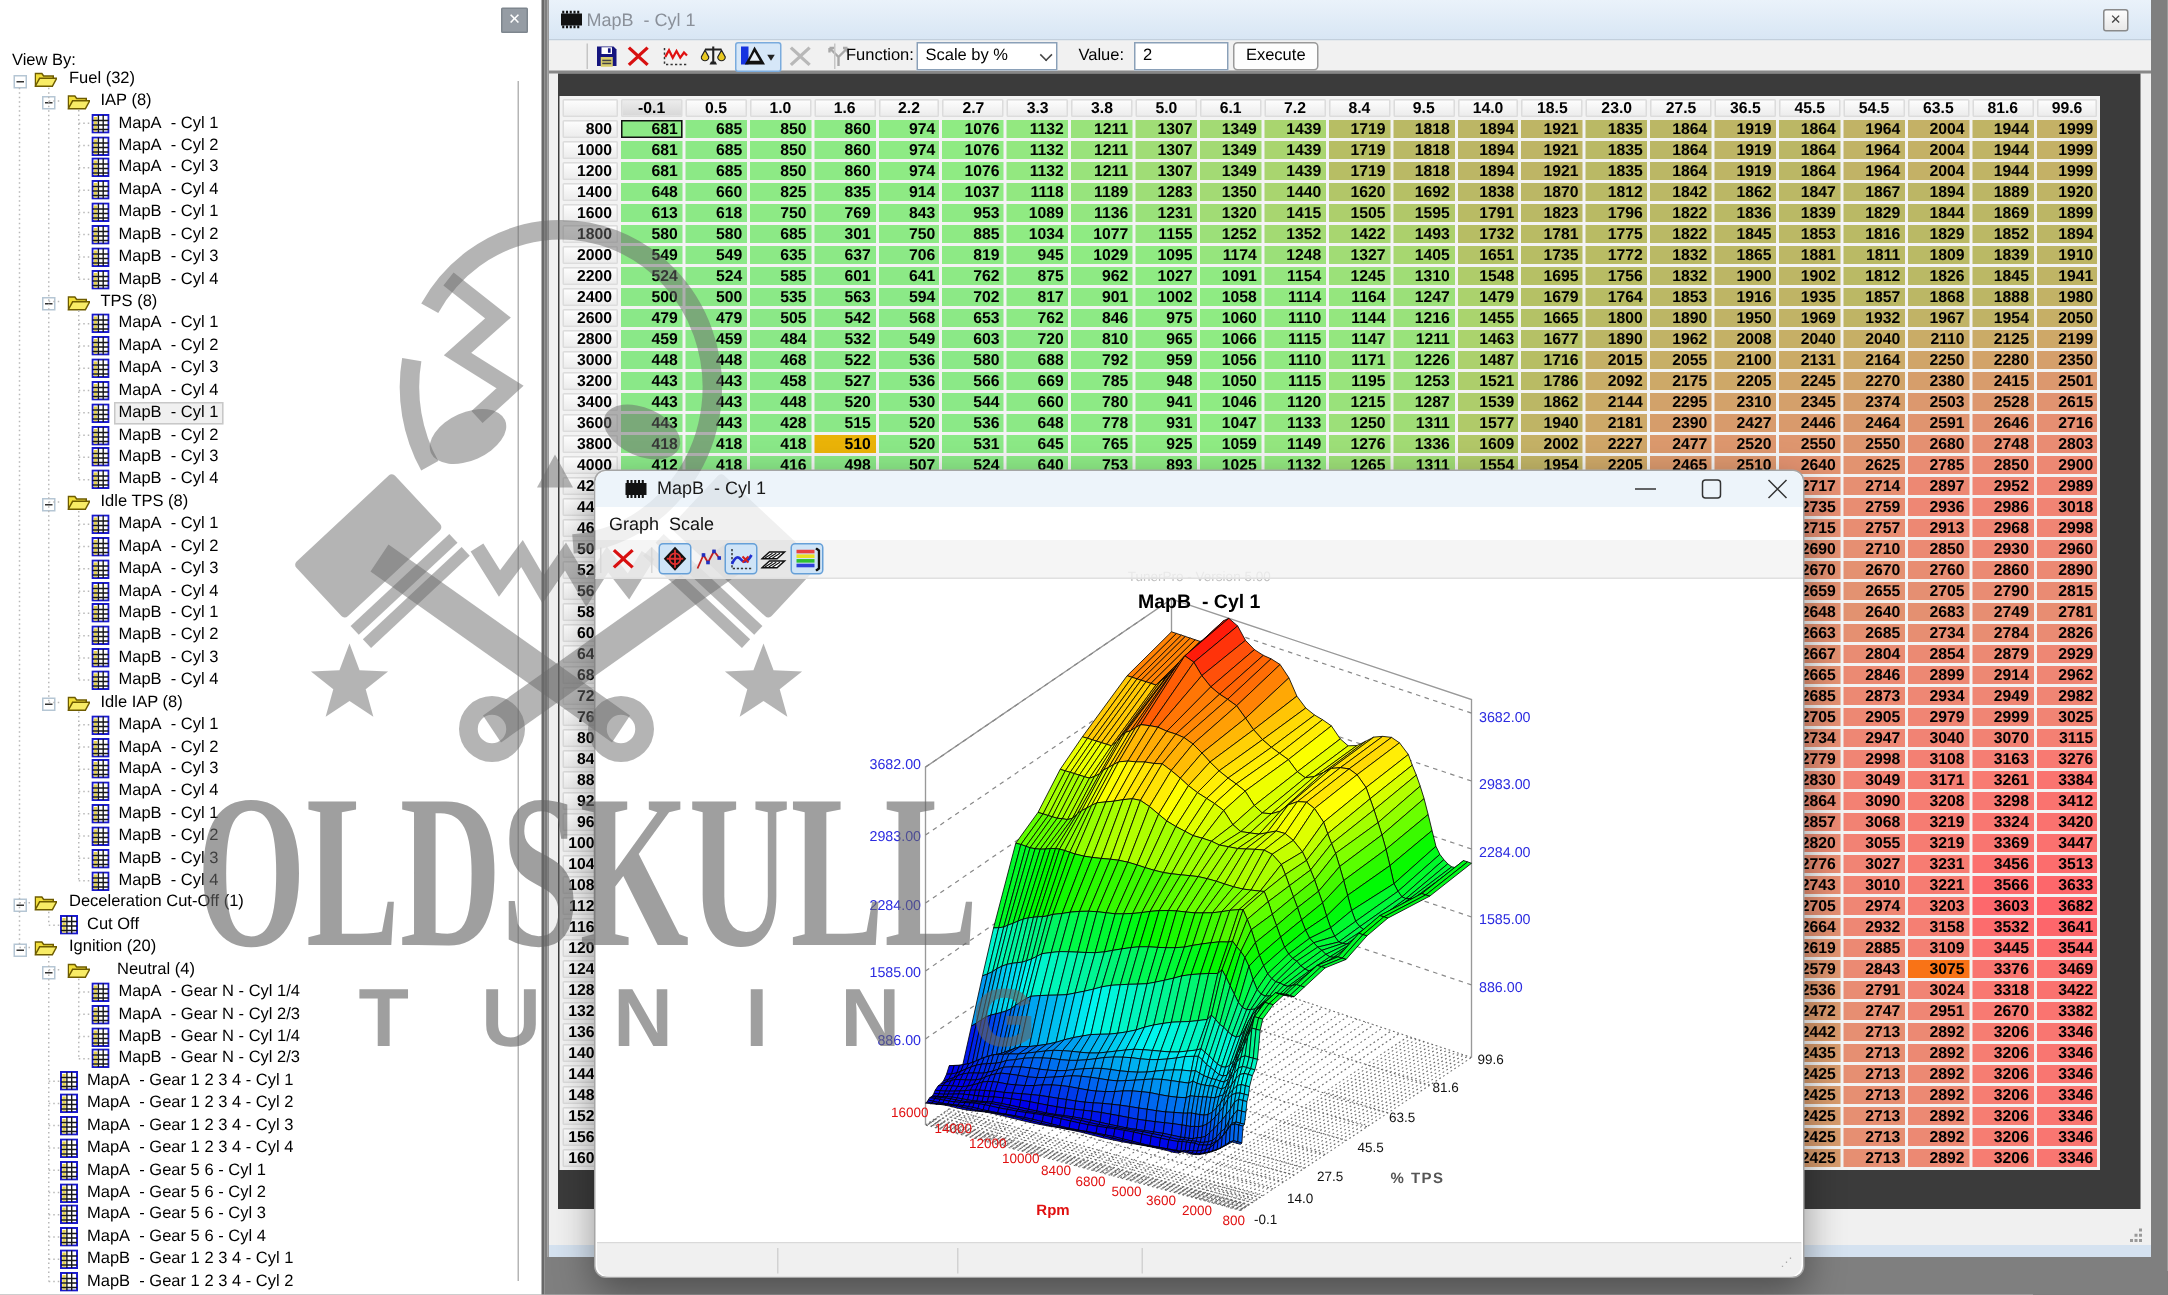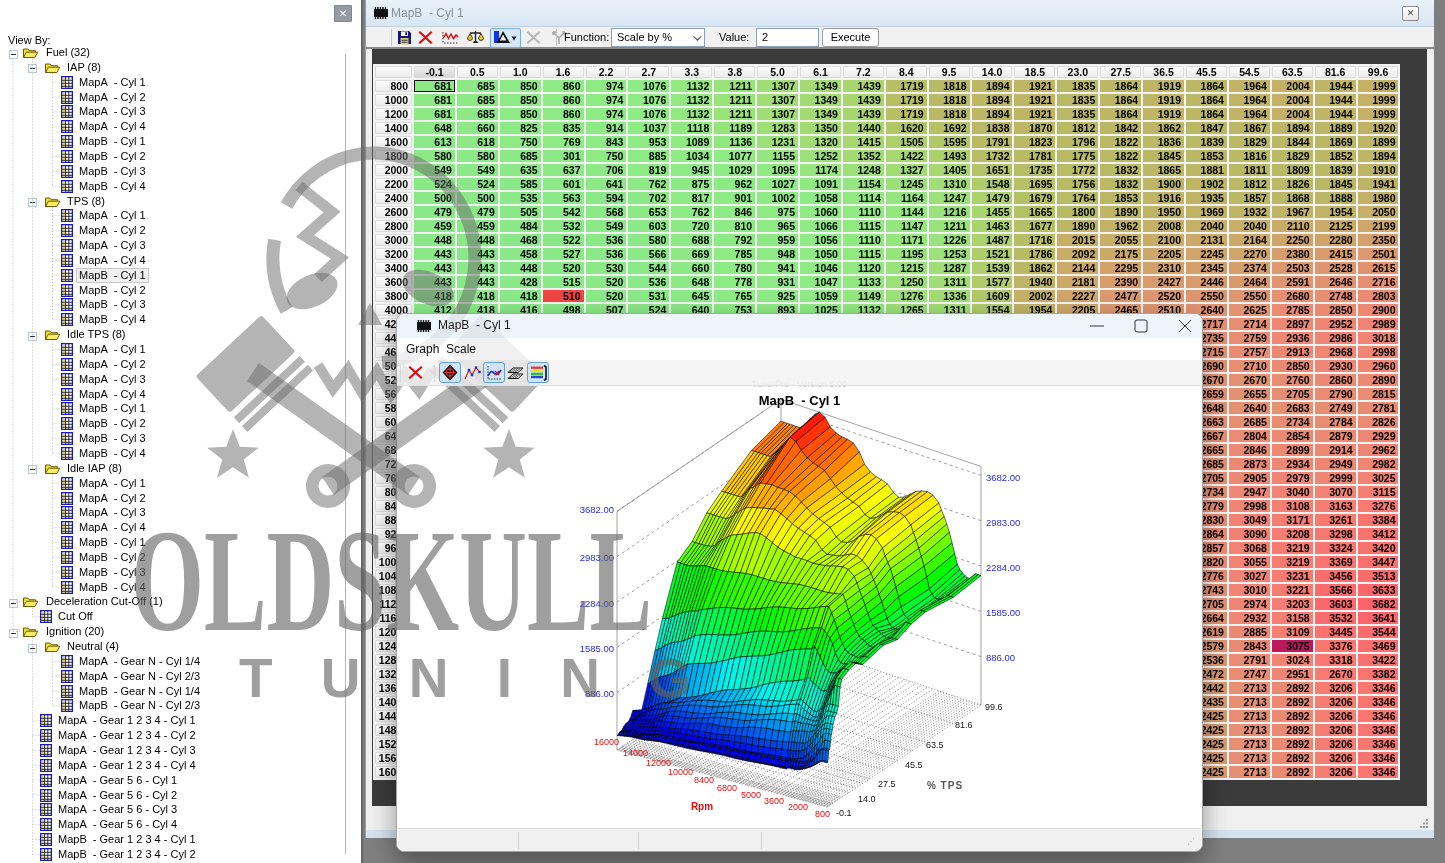--- a/index.html
+++ b/index.html
@@ -244,21 +244,21 @@
 <div class="tlab" style="left:56px;top:610.3px">Cut Off</div>
 <div class="ex" style="left:9px;top:628.6px"></div>
 <svg class="tico" style="left:23px;top:626.1px" width="15" height="12" viewBox="0 0 15 12">
         <use href="#fold"></use>
       </svg>
 <div class="tlab" style="left:44px;top:625.1px">Ignition (20)</div>
 <div class="ex" style="left:28px;top:643.5px"></div>
 <svg class="tico" style="left:45px;top:641.0px" width="15" height="12" viewBox="0 0 15 12">
         <use href="#fold"></use>
       </svg>
-<div class="tlab" style="left:65px;top:640.0px">Neutral (4)</div>
+<div class="tlab" style="left:76px;top:640.0px">Neutral (4)</div>
 <svg class="tico" style="left:61px;top:654.9px" width="12" height="13" viewBox="0 0 12 13">
         <use href="#grid"></use>
       </svg>
 <div class="tlab" style="left:77px;top:654.9px">MapA&nbsp; - Gear N - Cyl 1/4</div>
 <svg class="tico" style="left:61px;top:669.7px" width="12" height="13" viewBox="0 0 12 13">
         <use href="#grid"></use>
       </svg>
 <div class="tlab" style="left:77px;top:669.7px">MapA&nbsp; - Gear N - Cyl 2/3</div>
 <svg class="tico" style="left:61px;top:684.5px" width="12" height="13" viewBox="0 0 12 13">
         <use href="#grid"></use>
@@ -782,21 +782,21 @@
           <td style="background:#da996d">2464</td>
           <td style="background:#e0946f">2591</td>
           <td style="background:#e39271">2646</td>
           <td style="background:#e68f72">2716</td>
         </tr>
         <tr>
           <td class="rh">3800</td>
           <td style="background:#8ae888">418</td>
           <td style="background:#8ae888">418</td>
           <td style="background:#8ae888">418</td>
-          <td style="background:#ef4444">510</td>
+          <td style="background:#eab308">510</td>
           <td style="background:#8be887">520</td>
           <td style="background:#8be987">531</td>
           <td style="background:#8ce986">645</td>
           <td style="background:#8dea85">765</td>
           <td style="background:#8eea84">925</td>
           <td style="background:#8feb83">1059</td>
           <td style="background:#94e67f">1149</td>
           <td style="background:#9ddf78">1276</td>
           <td style="background:#a2db74">1336</td>
           <td style="background:#b2c768">1609</td>
@@ -1449,21 +1449,21 @@
           <td style="background:#8be987">542</td>
           <td style="background:#8be987">612</td>
           <td style="background:#8ce986">683</td>
           <td style="background:#8ce986">622</td>
           <td style="background:#8feb83">1038</td>
           <td style="background:#a8d670">1419</td>
           <td style="background:#b9bb64">1794</td>
           <td style="background:#d4a06a">2336</td>
           <td style="background:#df956f">2579</td>
           <td style="background:#eb8a73">2843</td>
-          <td style="background:#be185d">3075</td>
+          <td style="background:#f97316">3075</td>
           <td style="background:#f97570">3376</td>
           <td style="background:#fb706e">3469</td>
         </tr>
         <tr>
           <td class="rh">12800</td>
           <td style="background:#8ae888">268</td>
           <td style="background:#8ae888">274</td>
           <td style="background:#8ae888">284</td>
           <td style="background:#8ae888">311</td>
           <td style="background:#8ae888">310</td>

